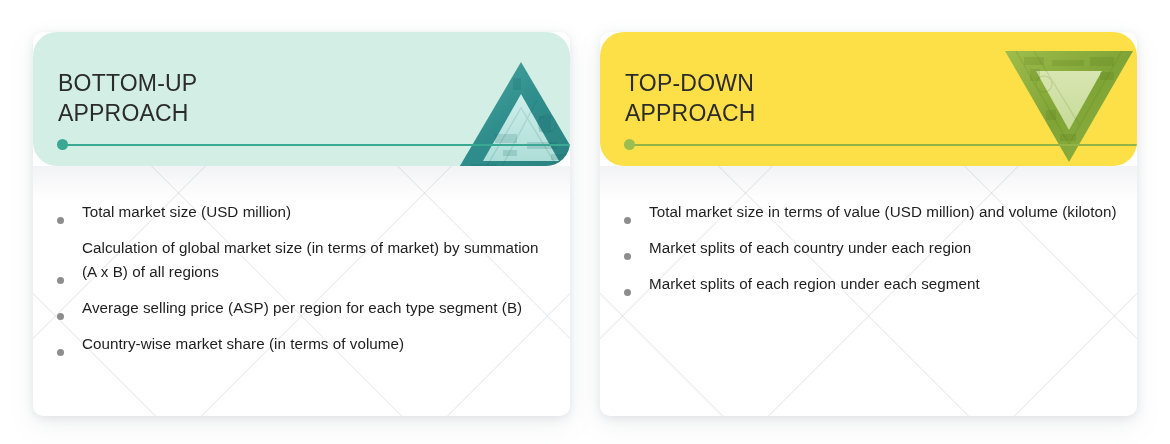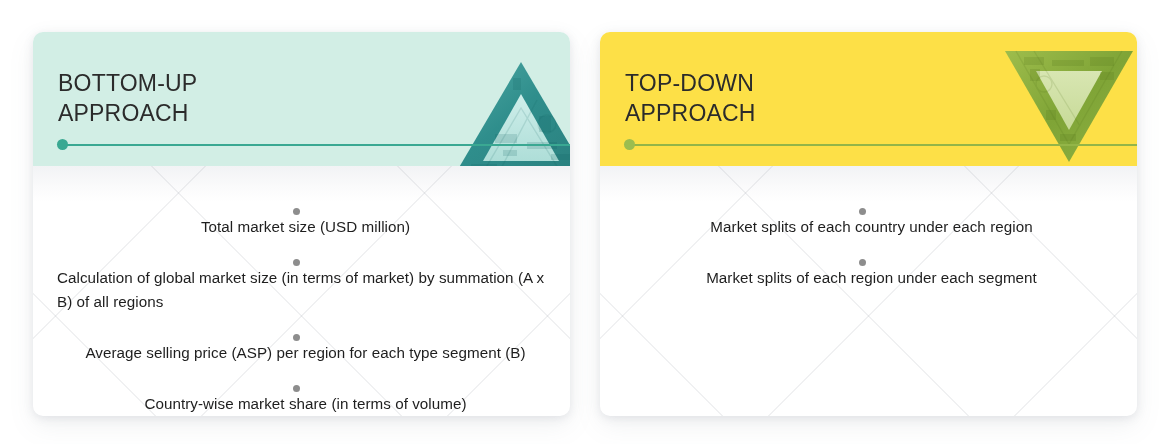--- a/index.html
+++ b/index.html
@@ -54,20 +54,21 @@
     pointer-events: none;
   }
 
   
   .card-header {
     position: absolute;
     left: 0; top: 0;
     width: 100%;
     height: 134px;
     overflow: hidden;
+    border-radius: 24px;
   }
   .card-left  .card-header { background: #d2eee5; }
   .card-right .card-header { background: #fde047; }
 
   .header-fade {
     position: absolute;
     left: 0; right: 0;
     top: 134px;
     height: 36px;
     background: linear-gradient(to bottom, #f2f3f5 0%, #fafafb 55%, #ffffff 100%);
@@ -128,23 +129,22 @@
 
   
   .bullets {
     position: absolute;
     left: 24px;
     top: 168px;
     right: 16px;
   }
   .bullet-row {
     display: flex;
-    align-items: center;
+    align-items: flex-end;
     margin-bottom: 12px;
-    flex-direction: column;
   }
   .bullet-dot {
     flex: 0 0 auto;
     width: 7px;
     height: 7px;
     border-radius: 50%;
     background: #8d8d8d;
     margin-top: 8px;
     margin-right: 18px;
   }
@@ -271,20 +271,24 @@
         <span class="rule-dot"></span>
       </div>
     </div>
 
     <div class="header-fade"></div>
     <div class="card-body-bg"></div>
 
     <div class="bullets">
       <div class="bullet-row">
         <span class="bullet-dot"></span>
+        <span class="bullet-text">Total market size in terms of value (USD million) and volume (kiloton)</span>
+      </div>
+      <div class="bullet-row">
+        <span class="bullet-dot"></span>
         <span class="bullet-text">Market splits of each country under each region</span>
       </div>
       <div class="bullet-row">
         <span class="bullet-dot"></span>
         <span class="bullet-text">Market splits of each region under each segment</span>
       </div>
     </div>
   </div>
 
 </div>

